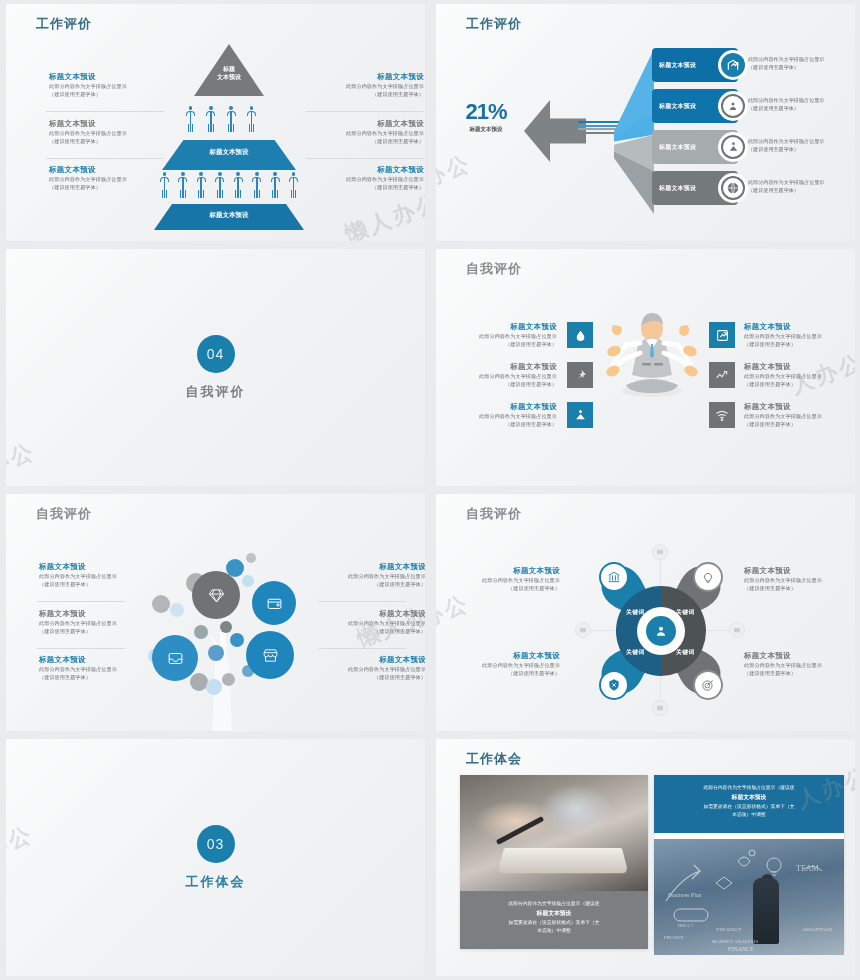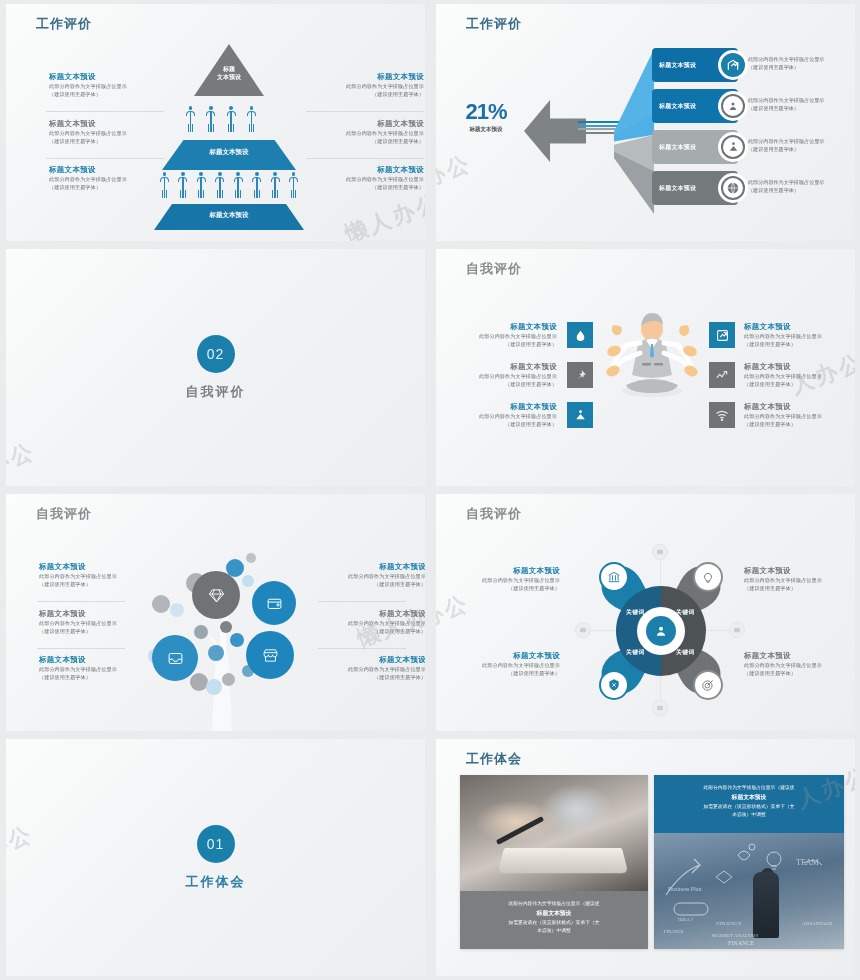--- a/index.html
+++ b/index.html
@@ -353,21 +353,21 @@
     <div class="barnote" style="top:175px">
       <div class="p"><span>此部分内容作为文字排版占位显示</span><br><span>（建议使用主题字体）</span></div>
     </div>
 
     <div class="wm" style="left:-14px;top:152px;transform:rotate(-20deg)">办公</div>
   </div>
 
   <div class="slide gap">
     <div class="divc">
       <div class="divcircle">
-        <span>02</span>
+        <span>04</span>
       </div>
       <div class="divlabel">自我评价</div>
     </div>
     <div class="wm" style="left:-20px;bottom:12px;transform:rotate(-20deg)">办公</div>
   </div>
 
   <div class="slide gap">
     <div class="ttl gray" style="left:30px;top:11px">自我评价</div>
 
     <div class="medman">
@@ -660,21 +660,21 @@
       <div class="h g">标题文本预设</div>
       <div class="p"><span>此部分内容作为文字排版占位显示</span><br><span>（建议使用主题字体）</span></div>
     </div>
 
     <div class="wm" style="left:-16px;top:102px;transform:rotate(-20deg)">办公</div>
   </div>
 
   <div class="slide gap">
     <div class="divc">
       <div class="divcircle">
-        <span>01</span>
+        <span>03</span>
       </div>
       <div class="divlabel blue">工作体会</div>
     </div>
     <div class="wm" style="left:-22px;top:88px;transform:rotate(-20deg)">办公</div>
   </div>
 
   <div class="slide gap">
     <div class="ttl blue" style="left:30px;top:11px">工作体会</div>
 
     <div class="pcard" style="left:24px;top:36px;width:188px;height:174px">
@@ -692,21 +692,21 @@
     </div>
 
     <div class="pcard" style="left:218px;top:36px;width:190px;height:174px">
       <div style="position:absolute;left:0;top:0;width:100%;height:58px;background:#1b6f9c"></div>
       <div class="capbox" style="top:2px">
         <div class="l1">此部分内容作为文字排版占位显示（建议使</div>
         <div class="l2">标题文本预设</div>
         <div class="l3">如需更改请在（设置形状格式）菜单下（文</div>
         <div class="l4">本选项）中调整</div>
       </div>
-      <div style="position:absolute;left:0;top:58px;width:100%;height:116px;overflow:hidden">
+      <div style="position:absolute;left:0;top:64px;width:100%;height:116px;overflow:hidden">
         <div class="photoB2"></div>
         <div class="photoB">
           <div class="head2"></div>
           <div class="man"></div>
           <svg width="190" height="116" viewBox="0 0 190 116" style="position:absolute;left:0;top:0;opacity:.6">
             <path d="M12 62 q16 -24 34 -30 l-6 -6 m6 6 l-8 8" stroke="#fff" stroke-width="1.2" fill="none"></path>
             <rect x="20" y="70" width="34" height="12" rx="6" stroke="#fff" stroke-width="1" fill="none"></rect>
             <circle cx="120" cy="26" r="7" stroke="#fff" stroke-width="1" fill="none"></circle>
             <path d="M117 33 h6 M118 36 h4" stroke="#fff" stroke-width="1"></path>
             <path d="M84 22 q6 -8 12 0 q-6 10 -12 0z" stroke="#fff" stroke-width="1" fill="none"></path>

